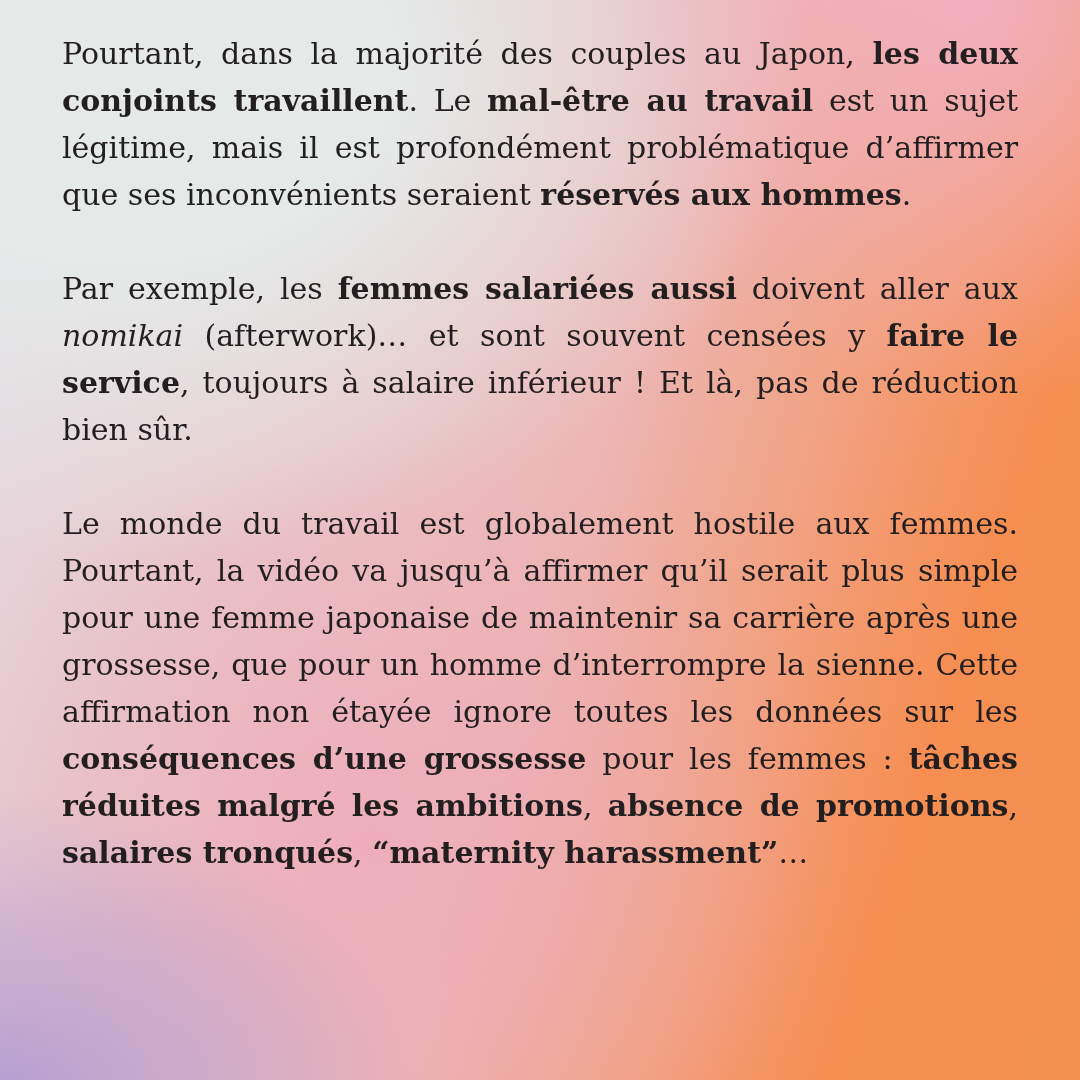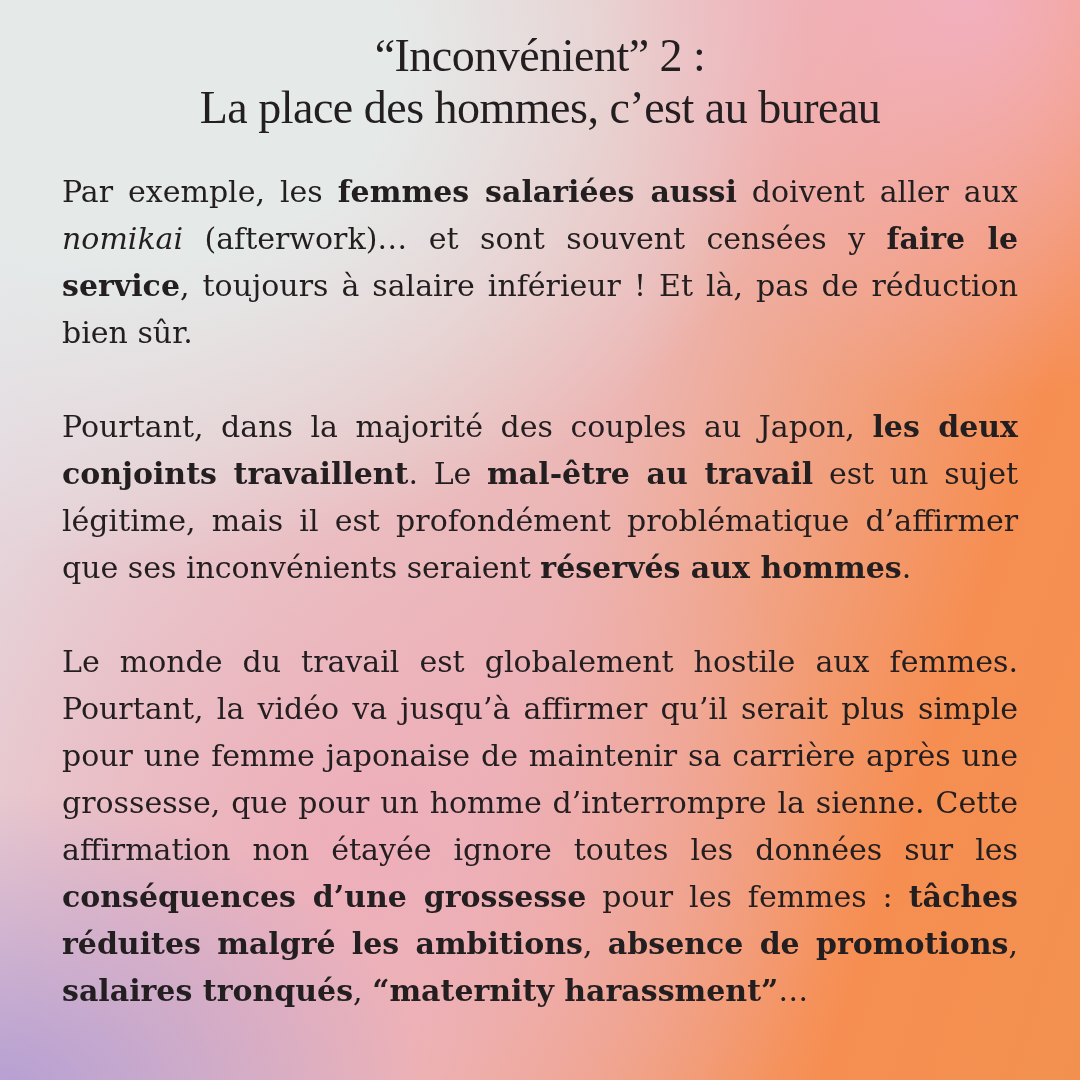--- a/index.html
+++ b/index.html
@@ -49,24 +49,18 @@
   .para:last-child {
     margin-bottom: 16px;
   }
   .b { font-weight: bold; }
   .i { font-style: italic; }
 </style>
 </head>
 <body>
 
 <div class="canvas">
-  <header>
-    <h1 class="title">
-      <span class="tline">“Inconvénient” 2 :</span>
-      <span class="tline">La place des hommes, c’est au bureau</span>
-    </h1>
-  </header>
   <main class="body-text">
+      <p class="para"><span>Pourtant, dans la majorité des couples au Japon, </span><span class="b">les deux conjoints travaillent</span><span>. Le </span><span class="b">mal-être au travail</span><span> est un sujet légitime, mais il est profondément problématique d’affirmer que ses inconvénients seraient </span><span class="b">réservés aux hommes</span><span>.</span></p>
       <p class="para"><span>Par exemple, les </span><span class="b">femmes salariées aussi</span><span> doivent aller aux </span><span class="i">nomikai</span><span> (afterwork)… et sont souvent censées y </span><span class="b">faire le service</span><span>, toujours à salaire inférieur ! Et là, pas de réduction bien sûr.</span></p>
-      <p class="para"><span>Pourtant, dans la majorité des couples au Japon, </span><span class="b">les deux conjoints travaillent</span><span>. Le </span><span class="b">mal-être au travail</span><span> est un sujet légitime, mais il est profondément problématique d’affirmer que ses inconvénients seraient </span><span class="b">réservés aux hommes</span><span>.</span></p>
       <p class="para"><span>Le monde du travail est globalement hostile aux femmes. Pourtant, la vidéo va jusqu’à affirmer qu’il serait plus simple pour une femme japonaise de maintenir sa carrière après une grossesse, que pour un homme d’interrompre la sienne. Cette affirmation non étayée ignore toutes les données sur les </span><span class="b">conséquences d’une grossesse</span><span> pour les femmes : </span><span class="b">tâches réduites malgré les ambitions</span><span>, </span><span class="b">absence de promotions</span><span>, </span><span class="b">salaires tronqués</span><span>, </span><span class="b">“maternity harassment”</span><span>…</span></p>
     </main>
 </div>
 
 </body></html>

